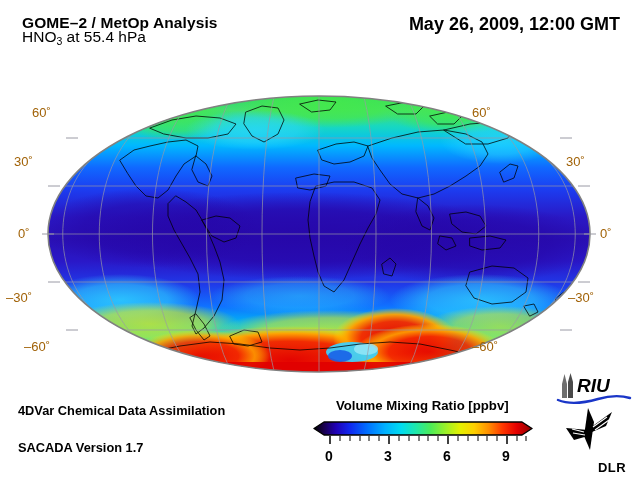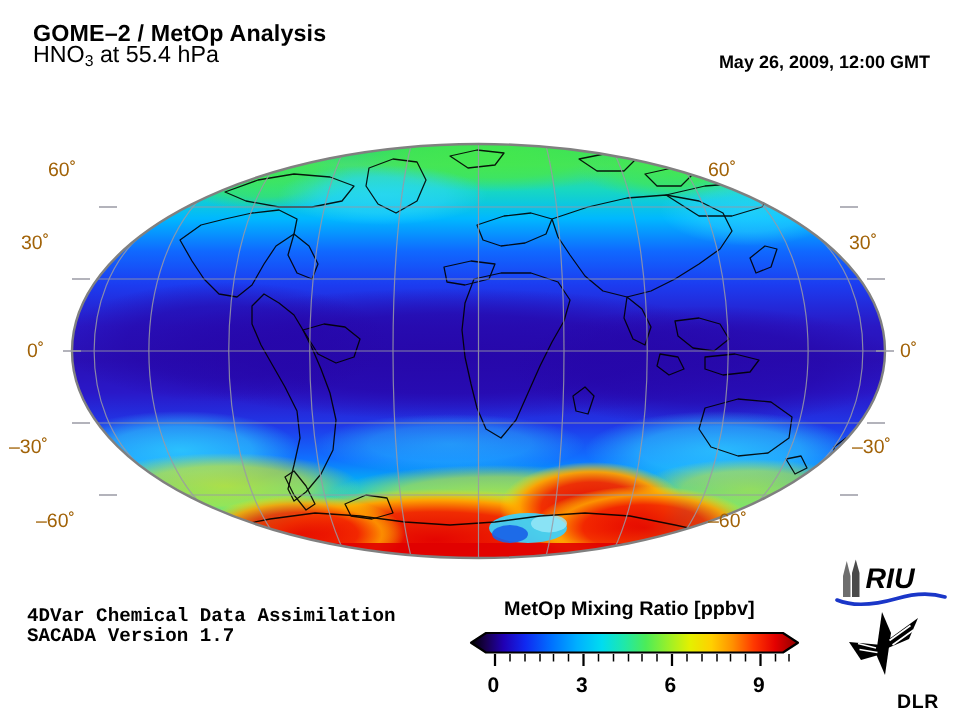--- a/index.html
+++ b/index.html
@@ -6,33 +6,33 @@
   body{
     width:640px;height:480px;background:#ffffff;overflow:hidden;position:relative;
     font-family:"Liberation Sans",sans-serif;color:#000;
   }
   .page{position:absolute;left:0;top:0;width:640px;height:396px;}
 
   
   .hdr-title{position:absolute;left:22px;top:14px;font-size:15.5px;font-weight:bold;letter-spacing:.1px;white-space:nowrap;}
   .hdr-sub{position:absolute;left:22px;top:28px;font-size:15.5px;font-weight:normal;white-space:nowrap;}
   .hdr-sub sub{font-size:10.5px;vertical-align:baseline;position:relative;top:3px;}
-  .hdr-date{position:absolute;right:20px;top:14px;font-size:12px;font-weight:bold;white-space:nowrap;margin-top:20px;}
+  .hdr-date{position:absolute;right:20px;top:14px;font-size:18px;font-weight:bold;white-space:nowrap;}
 
   
   .map-wrap{position:absolute;left:0;top:0;width:640px;height:480px;}
   .map-svg{position:absolute;left:0;top:0;}
 
   
   .latlab{position:absolute;font-size:13px;color:#a16207;white-space:nowrap;font-family:"Liberation Sans",sans-serif;}
 
   
-  .ft{position:absolute;left:18px;font-size:12.8px;font-weight:bold;white-space:nowrap;font-family:Liberation Mono, monospace;}
+  .ft{position:absolute;left:18px;font-size:12.8px;font-weight:bold;white-space:nowrap;}
   .ft1{top:403px;}
-  .ft2{top:416px;}
+  .ft2{top:440px;}
   .ft3{top:453px;}
 
   
   .cb-title{position:absolute;left:336px;top:398px;font-size:13.2px;font-weight:bold;white-space:nowrap;}
   .cb-svg{position:absolute;left:313px;top:421px;}
   .cb-num{position:absolute;font-size:14px;font-weight:bold;top:448px;}
 
   
   .riu{position:absolute;left:556px;top:372px;}
   .dlr{position:absolute;left:562px;top:408px;}
@@ -232,21 +232,21 @@
     <div class="latlab" style="left:472px;top:105px;">60˚</div>
     <div class="latlab" style="left:566px;top:154px;">30˚</div>
     <div class="latlab" style="left:600px;top:226px;">0˚</div>
     <div class="latlab" style="left:568px;top:290px;">–30˚</div>
     <div class="latlab" style="left:472px;top:339px;">–60˚</div>
   </div>
 
   <div class="ft ft1">4DVar Chemical Data Assimilation</div>
   <div class="ft ft2">SACADA Version 1.7</div>
 
-  <div class="cb-title">MetOp Mixing Ratio [ppbv]</div>
+  <div class="cb-title">Volume Mixing Ratio [ppbv]</div>
 
   <svg class="cb-svg" width="220" height="28" viewBox="0 0 220 28">
     <defs>
       <linearGradient id="cbgrad" x1="0" y1="0" x2="1" y2="0">
         <stop offset="0.000" stop-color="#000000"></stop>
         <stop offset="0.045" stop-color="#18004c"></stop>
         <stop offset="0.100" stop-color="#2000b4"></stop>
         <stop offset="0.165" stop-color="#1028f0"></stop>
         <stop offset="0.245" stop-color="#0070ff"></stop>
         <stop offset="0.325" stop-color="#00b0ff"></stop>

